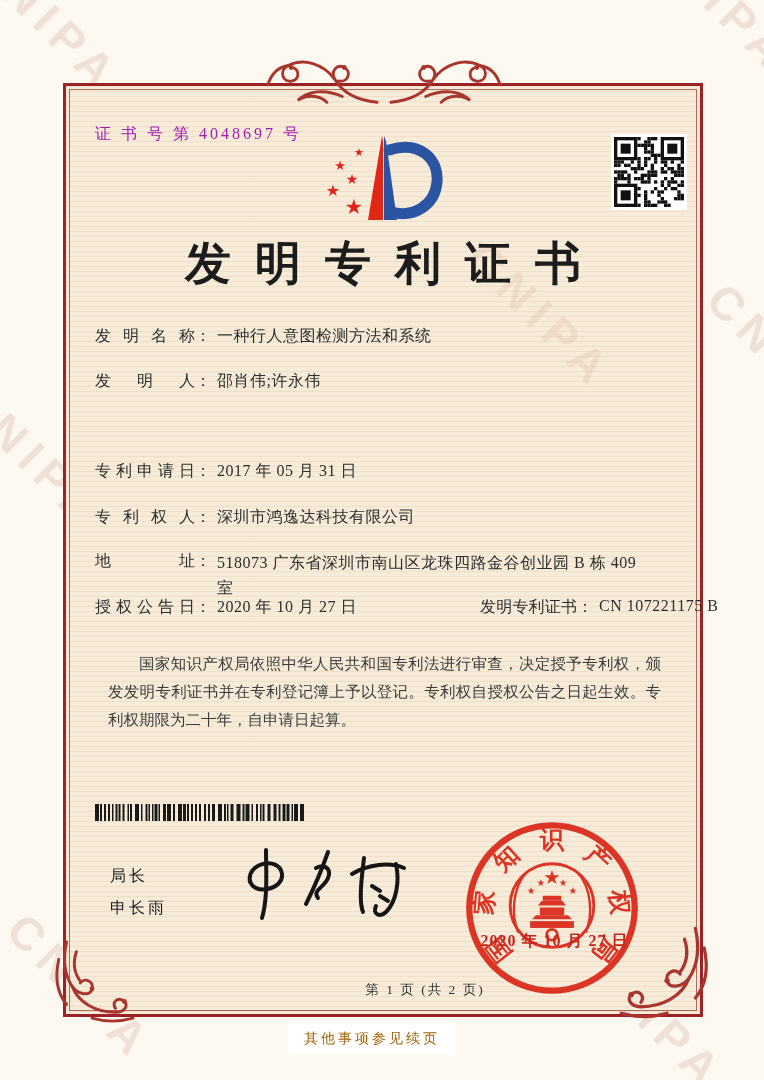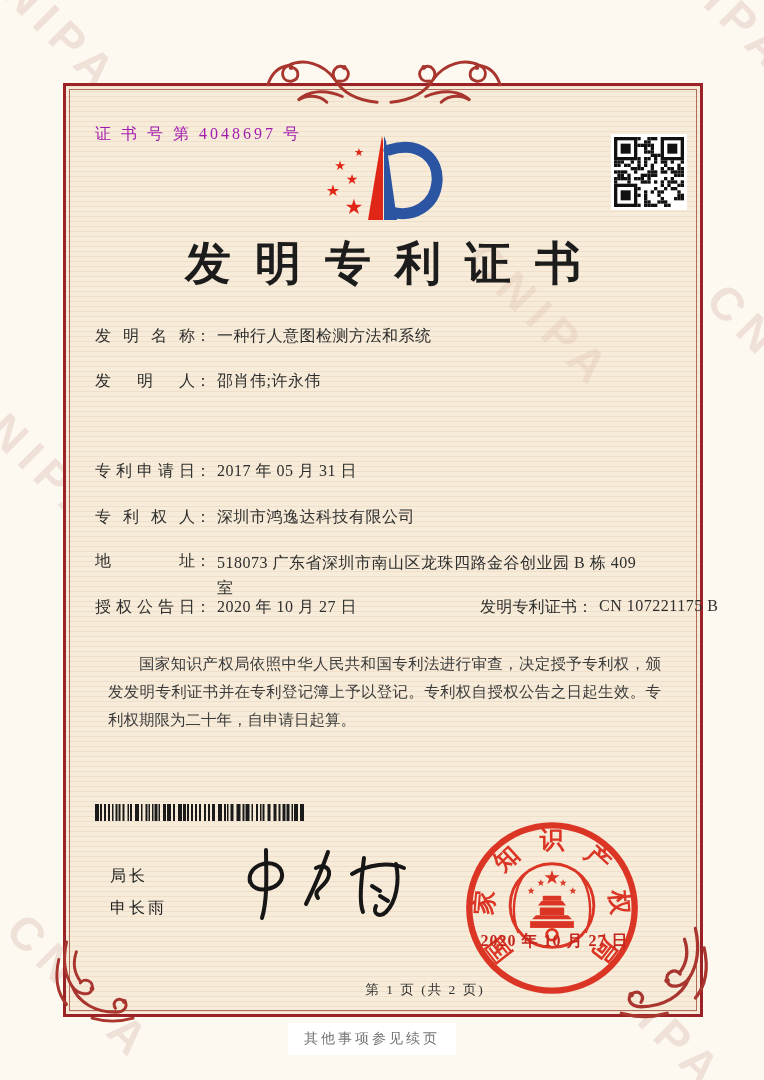--- a/index.html
+++ b/index.html
@@ -74,21 +74,21 @@
   .seal-date{
     position:absolute;left:462px;top:931px;width:185px;text-align:center;
     font-size:16px;font-weight:bold;color:#c4261d;letter-spacing:1px;white-space:nowrap;
   }
   .page-num{
     position:absolute;left:63px;top:981px;width:724px;text-align:center;
     font-size:13.5px;color:#333;letter-spacing:2px;
   }
   .footer-note{
     position:absolute;left:288px;top:1023px;background:#ffffff;
-    padding:7px 16px;font-size:14px;color:#737373;letter-spacing:3px;z-index:5;
+    padding:7px 16px;font-size:14px;color:#a16207;letter-spacing:3px;z-index:5;
   }
   
   .orn{position:absolute;z-index:5;pointer-events:none;}
 </style>
 </head>
 <body>
 
 <svg width="0" height="0" style="position:absolute">
   <defs>
     <symbol id="flourish" viewBox="0 0 120 60">

